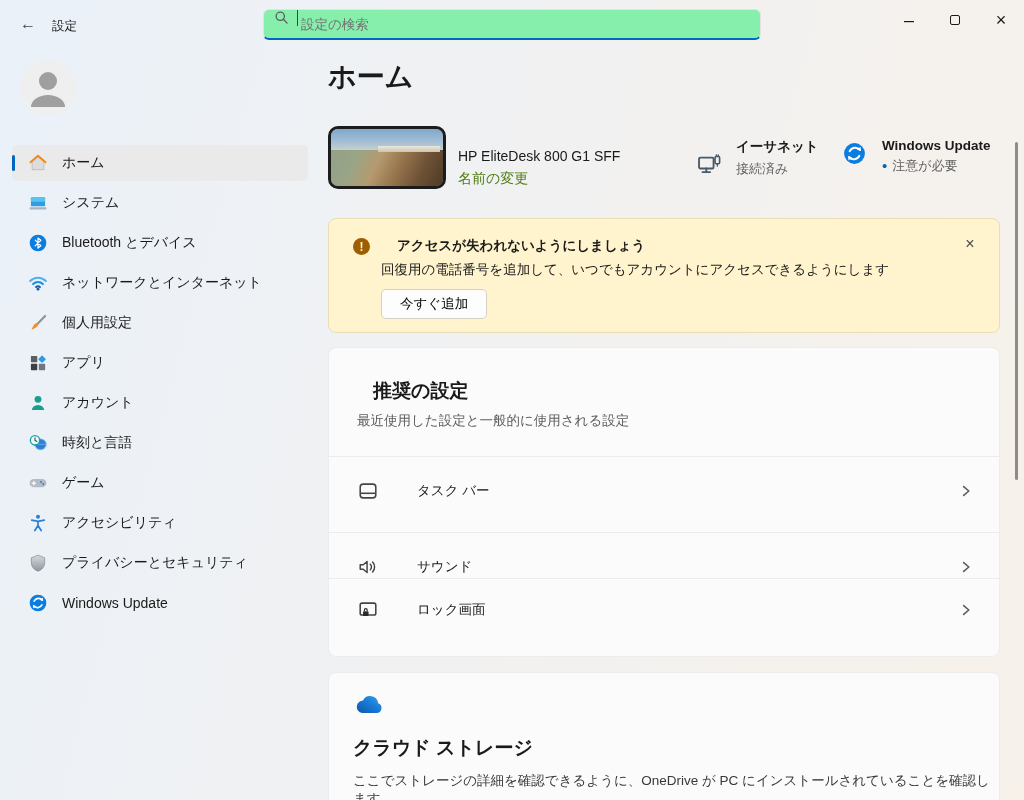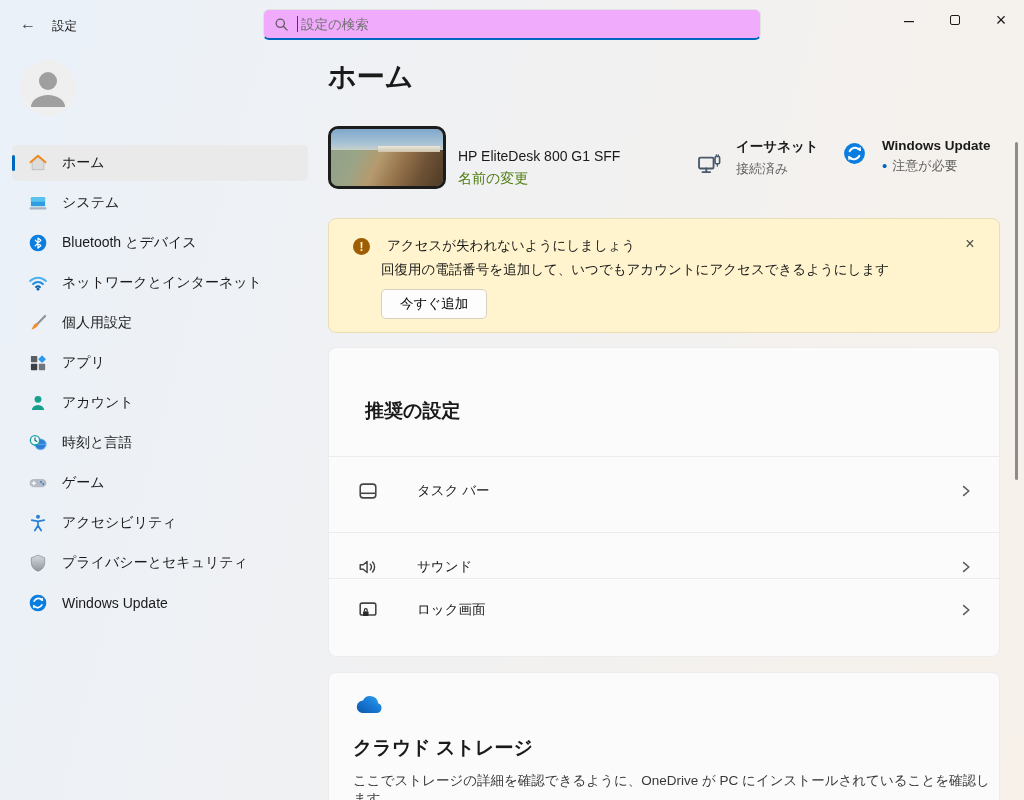--- a/index.html
+++ b/index.html
@@ -10,22 +10,22 @@
     font-family:"Liberation Sans","DejaVu Sans",sans-serif;
     color:#1a1a1a;
   }
   svg { display:block; }
 
   
   .back-btn { position:absolute; left:16px; top:13px; width:24px; height:22px;
     font-size:16px; color:#454545; display:flex; align-items:center; justify-content:center; }
   .app-title { position:absolute; left:52px; top:18px; font-size:12.5px; }
   .searchbox { position:absolute; left:263px; top:9px; width:498px; height:31px;
-    background:#f0abfc; border:1px solid #e3e3e3; border-bottom:2px solid #0067c0;
-    border-radius:6px; display:flex; align-items:center; padding:0 10px; }
+    background:#86efac; border:1px solid #e3e3e3; border-bottom:2px solid #0067c0;
+    border-radius:6px; display:flex; padding:0 10px; }
   .searchbox .caret { width:1px; height:16px; background:#444; margin:0 3px 0 8px; }
   .searchbox input { flex:1; border:none; outline:none; background:transparent;
     font-size:13.5px; font-family:inherit; color:#1a1a1a; }
   .searchbox input::placeholder { color:#717171; }
   .win-controls { position:absolute; right:0; top:0; display:flex; }
   .win-btn { width:46px; height:40px; display:flex; align-items:center; justify-content:center;
     font-size:16px; color:#1a1a1a; font-weight:300; }
   .min-glyph-txt { font-size:18px; line-height:10px; }
   .max-glyph { width:10px; height:10px; border:1.2px solid #1a1a1a; border-radius:2px; }
   .close-glyph-txt { font-size:18px; }
@@ -63,33 +63,33 @@
   .status-title { font-size:13.5px; font-weight:700; }
   .status-sub { font-size:13px; color:#5f5f5f; margin-top:4px; display:flex; align-items:center; gap:5px; }
   .blue-dot { color:#0067c0; font-size:15px; line-height:10px; }
 
   
   .banner { position:absolute; left:328px; top:218px; width:672px; height:115px;
     background:#fff4ce; border:1px solid #e8ddb4; border-radius:8px; }
   .warn-icon { position:absolute; left:24px; top:19px; width:17px; height:17px; border-radius:50%;
     background:#9d5d00; color:#fff4ce; font-size:12px; font-weight:700;
     display:flex; align-items:center; justify-content:center; }
-  .banner-title { position:absolute; left:58px; top:18px; font-size:13.5px; font-weight:400; }
+  .banner-title { position:absolute; left:68px; top:18px; font-size:13.5px; font-weight:700; }
   .banner-desc  { position:absolute; left:52px; top:42px; font-size:13.5px; }
   .banner-btn { position:absolute; left:52px; top:70px; height:30px; padding:0 18px;
     background:#fdfdfd; border:1px solid #d4d0c2; border-radius:5px;
     font-size:13.5px; font-family:inherit; display:flex; align-items:center; cursor:pointer; }
   .banner-close { position:absolute; right:18px; top:14px; width:22px; height:22px;
     font-size:16px; color:#4a4a4a; display:flex; align-items:center; justify-content:center; cursor:pointer; }
 
   
   .card { position:absolute; left:328px; width:672px; background:#fbfbfb;
     border:1px solid #ececec; border-radius:8px; }
   .card-recommended { top:347px; height:310px; }
-  .rec-title { position:absolute; left:36px; top:30px; font-size:19px; font-weight:600;margin-top:20px; }
+  .rec-title { position:absolute; left:44px; top:30px; font-size:19px; font-weight:600; }
   .rec-sub { position:absolute; left:28px; top:64px; font-size:13.5px; color:#5d5d5d; }
   .rec-row { position:absolute; left:0; right:0; height:69px; border-top:1px solid #ececec;
     display:flex; align-items:center; padding:0 26px 0 28px; cursor:pointer; }
   .rec-row-0 { top:108px; } .rec-row-1 { top:184px; } .rec-row-2 { top:230px; height:63px; }
   .rec-icon { width:22px; height:22px; flex:0 0 22px; }
   .rec-label { font-size:13.5px; margin-left:38px; }
   .chevron { margin-left:auto; width:14px; height:14px; }
 
   .card-cloud { top:672px; height:170px; }
   .cloud-icon { position:absolute; left:24px; top:16px; width:32px; height:32px; }
@@ -323,20 +323,21 @@
 <div class="banner">
   <div class="warn-icon">!</div>
   <div class="banner-title">アクセスが失われないようにしましょう</div>
   <div class="banner-desc">回復用の電話番号を追加して、いつでもアカウントにアクセスできるようにします</div>
   <button class="banner-btn">今すぐ追加</button>
   <div class="banner-close">×</div>
 </div>
 
 <section class="card card-recommended">
   <div class="rec-title">推奨の設定</div>
+  <div class="rec-sub">最近使用した設定と一般的に使用される設定</div>
 
   <div class="rec-row rec-row-0">
     <span class="rec-icon">
       <svg width="22" height="22" viewBox="0 0 24 24">
           <rect x="3.5" y="4.5" width="17" height="15" rx="3.2" fill="none" stroke="#454545" stroke-width="1.7"></rect>
           <path d="M3.8 14.5 H20.2" stroke="#454545" stroke-width="1.7"></path>
         </svg>
     </span>
     <span class="rec-label">タスク バー</span>
     <span class="chevron">

